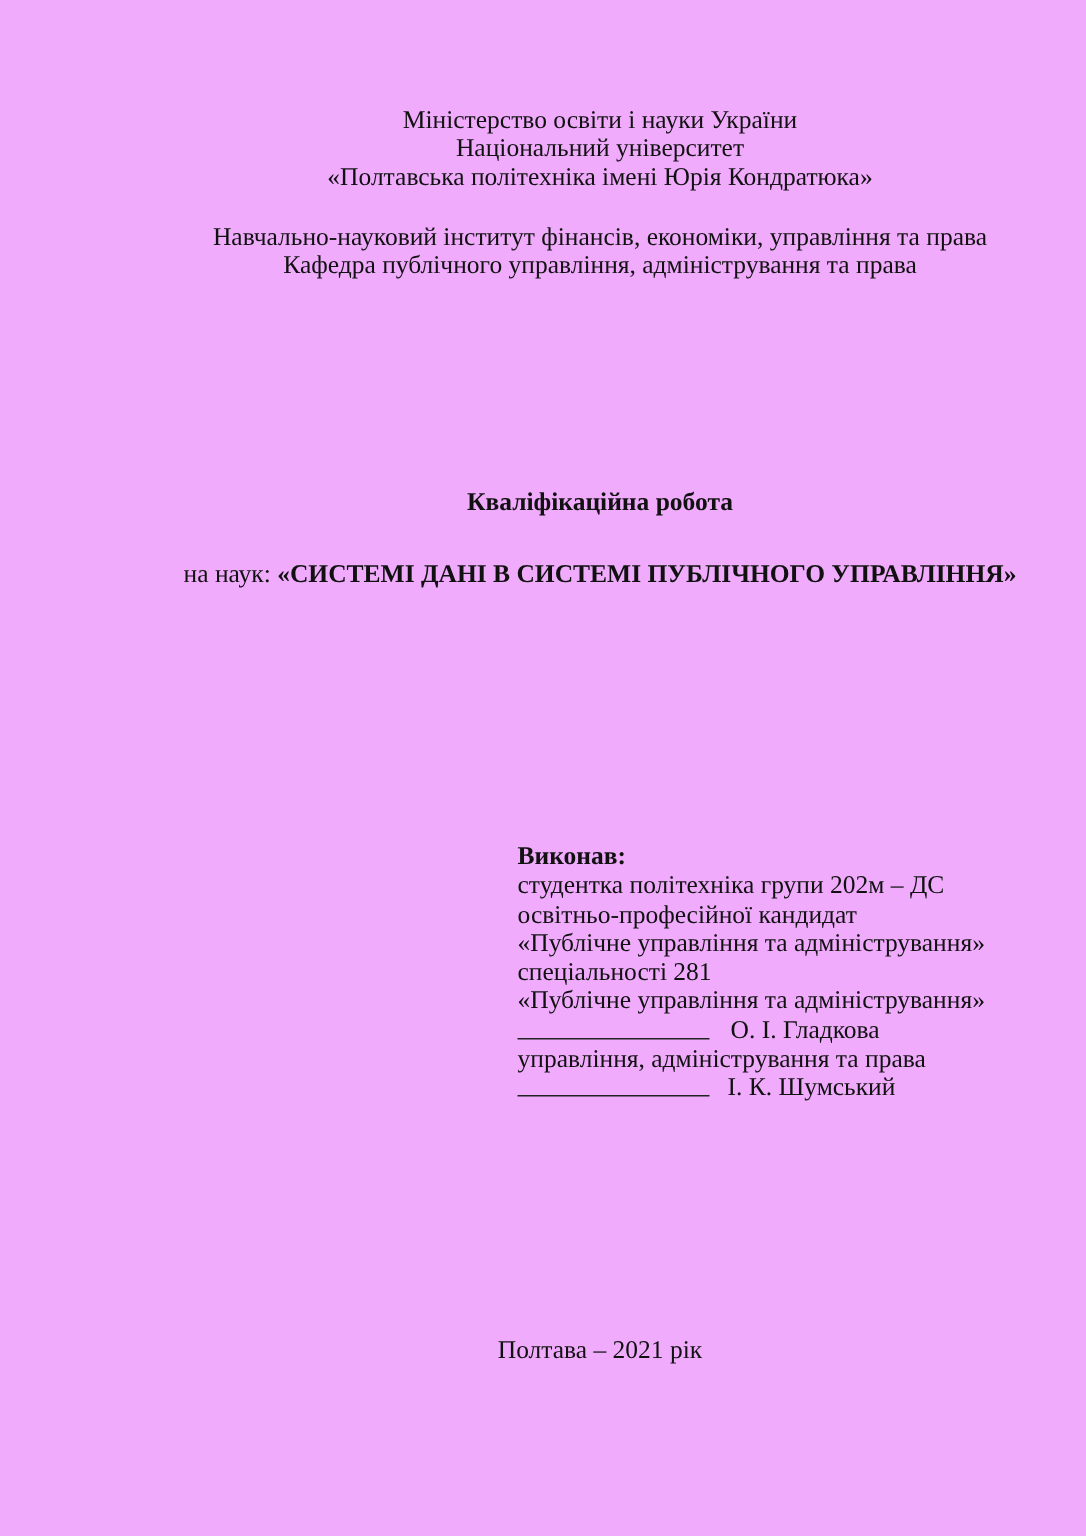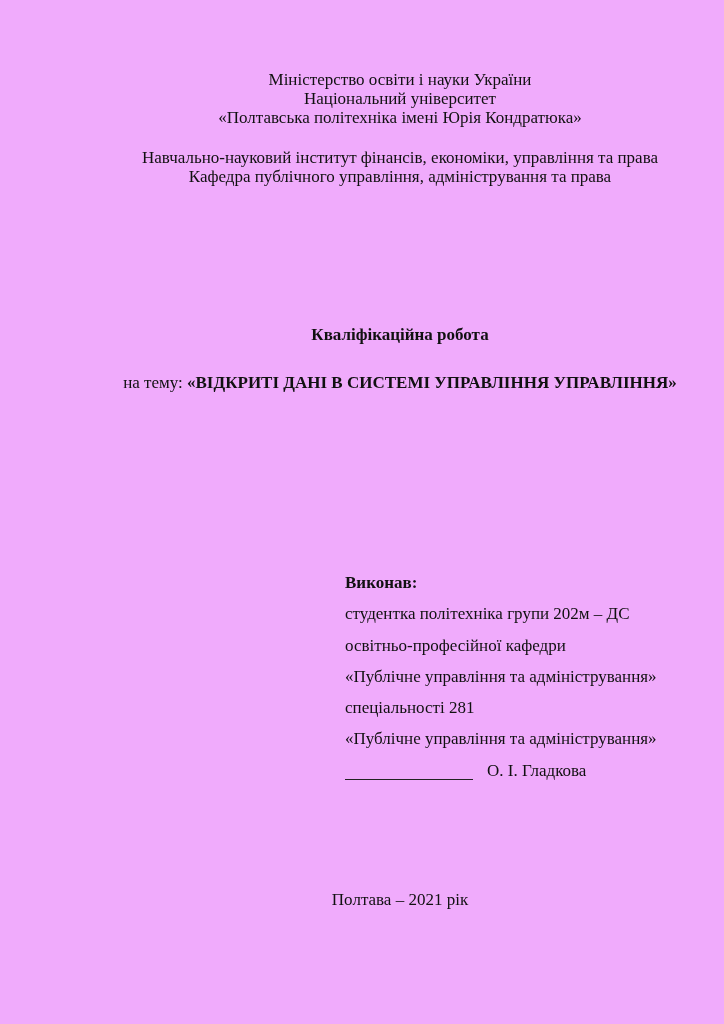--- a/index.html
+++ b/index.html
@@ -36,22 +36,22 @@
     #institute-block { top: 148px; }
     #work-type { top: 325px; }
     #topic { top: 373px; }
 
     #signature-block {
       position: absolute;
       left: 345px;
       top: 561px;
       width: 360px;
     }
-    #signature-block .line { line-height: 19.3px; margin-top: 12px; }
-    .sign-row { display: flex; align-items: flex-end; }
+    #signature-block .line { line-height: 19.3px; }
+    .sign-row { display: flex; align-items: flex-start; }
     .underline {
       display: inline-block;
       width: 128px;
       border-bottom: 1px solid #222;
       height: 15px;
       margin-right: 14px;
     }
     .underline.long { width: 128px; margin-right: 12px; }
 
     #footer-block { top: 890px; }
@@ -71,35 +71,40 @@
     <span class="line">Навчально-науковий інститут фінансів, економіки, управління та права</span>
     <span class="line">Кафедра публічного управління, адміністрування та права</span>
   </div>
 
   <div class="center-block" id="work-type">
     <span class="line bold">Кваліфікаційна робота</span>
   </div>
 
   <div class="center-block" id="topic">
     <span class="line">
-      <span>на тему: </span><span class="bold">«ВІДКРИТІ ДАНІ В СИСТЕМІ УПРАВЛІННЯ УПРАВЛІННЯ»</span>
+      <span>на наук: </span><span class="bold">«СИСТЕМІ ДАНІ В СИСТЕМІ ПУБЛІЧНОГО УПРАВЛІННЯ»</span>
     </span>
   </div>
 
   <div id="signature-block">
     <span class="line bold">Виконав:</span>
     <span class="line">студентка політехніка групи 202м – ДС</span>
-    <span class="line">освітньо-професійної кафедри</span>
+    <span class="line">освітньо-професійної кандидат</span>
     <span class="line">«Публічне управління та адміністрування»</span>
     <span class="line">спеціальності 281</span>
     <span class="line">«Публічне управління та адміністрування»</span>
     <span class="line sign-row">
       <span class="underline"></span>
       <span>О. І. Гладкова</span>
     </span>
 
+    <span class="line">управління, адміністрування та права</span>
+    <span class="line sign-row">
+      <span class="underline long"></span>
+      <span>І. К. Шумський</span>
+    </span>
   </div>
 
   <div class="center-block" id="footer-block">
     <span class="line">Полтава – 2021 рік</span>
   </div>
 
 </div>
 
 </body></html>

